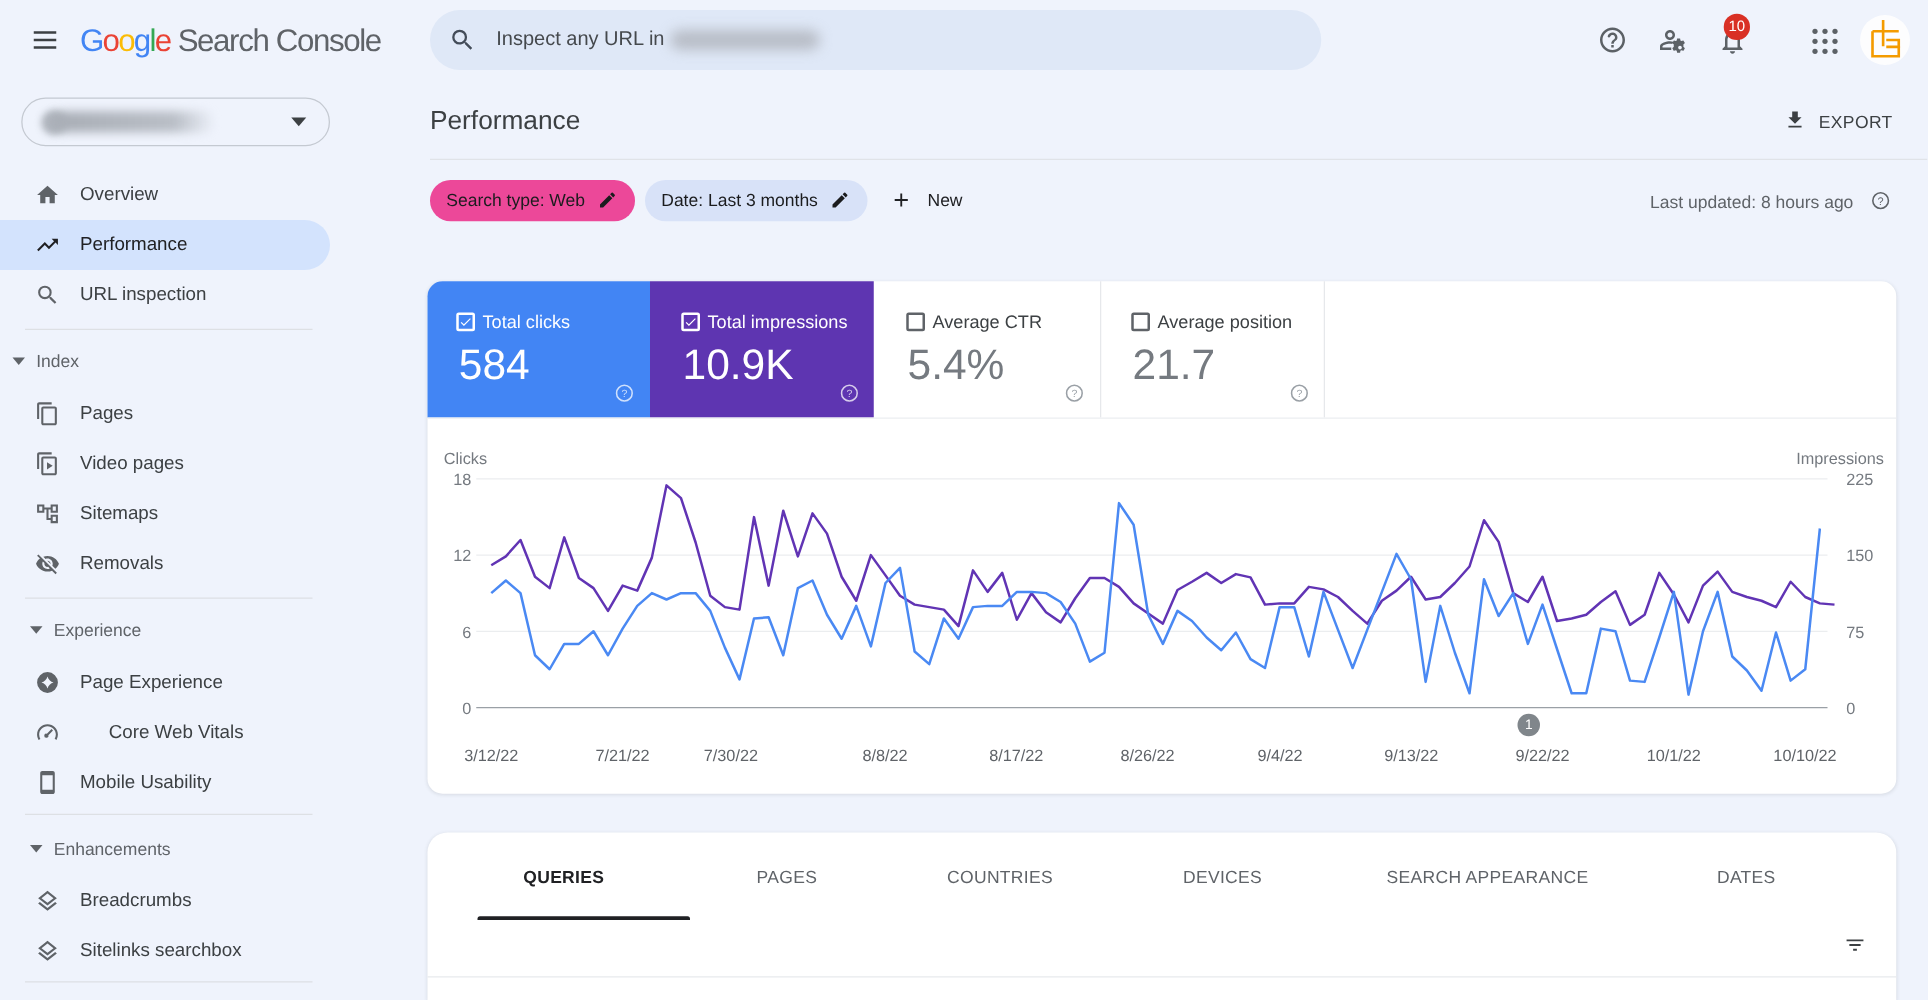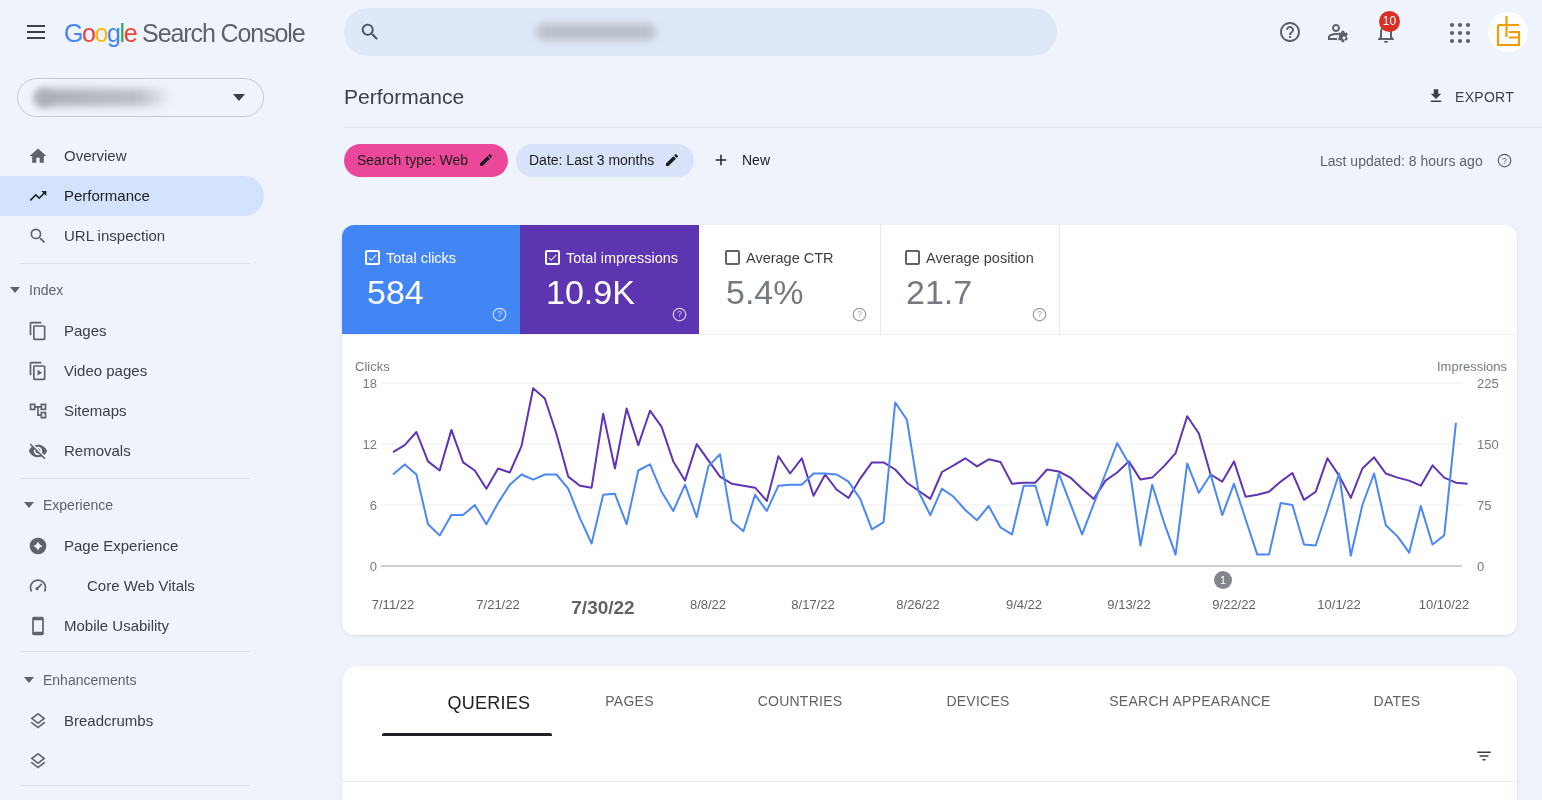--- a/index.html
+++ b/index.html
@@ -9,20 +9,21 @@
 <div style="position:absolute;left:27px;top:25px;width:18px;height:14px;">
 <div style="position:absolute;top:0;width:18px;height:2px;background:#3c4043;"></div>
 <div style="position:absolute;top:6px;width:18px;height:2px;background:#3c4043;"></div>
 <div style="position:absolute;top:12px;width:18px;height:2px;background:#3c4043;"></div>
   </div>
 <div style="position:absolute;left:64px;top:19px;font-size:25px;letter-spacing:-1.4px;white-space:nowrap;"><span style="color:#4285f4;">G</span><span style="color:#ea4335;">o</span><span style="color:#fbbc05;">o</span><span style="color:#4285f4;">g</span><span style="color:#34a853;">l</span><span style="color:#ea4335;">e</span><span style="color:#5f6368;letter-spacing:-1.1px;"> Search Console</span></div>
 <div style="position:absolute;left:344px;top:8px;width:713px;height:48px;background:#dfe8f7;border-radius:24px;">
 <svg style="position:absolute;left:15px;top:13px;" width="22" height="22" viewBox="0 0 24 24" fill="#434c59">
       <path d="M15.5 14h-.79l-.28-.27A6.47 6.47 0 0 0 16 9.5 6.5 6.5 0 1 0 9.5 16c1.61 0 3.09-.59 4.23-1.57l.27.28v.79l5 5L20.49 19l-5-5zm-6 0A4.5 4.5 0 1 1 14 9.5 4.5 4.5 0 0 1 9.5 14z"></path>
     </svg>
+<div style="position:absolute;left:53px;top:0;height:48px;line-height:48px;font-size:16px;color:#45494d;">Inspect any URL in</div>
 <div style="position:absolute;left:192px;top:16px;width:120px;height:16px;background:#aeb2ba;border-radius:8px;filter:blur(5px);opacity:.8;"></div>
 </div>
 <svg style="position:absolute;left:1278px;top:20px;" width="24" height="24" viewBox="0 0 24 24" fill="#5c6166">
     <path d="M12 2C6.48 2 2 6.48 2 12s4.48 10 10 10 10-4.48 10-10S17.52 2 12 2zm0 18c-4.41 0-8-3.59-8-8s3.59-8 8-8 8 3.59 8 8-3.59 8-8 8z"></path>
     <path d="M11 16h2v2h-2zm1.61-9.96c-2.06-.3-3.88.97-4.43 2.79-.18.58.26 1.17.87 1.17h.2c.41 0 .74-.29.88-.67.32-.89 1.27-1.5 2.3-1.28.95.2 1.65 1.13 1.57 2.1-.1 1.34-1.62 1.63-2.45 2.88 0 .01-.01.01-.01.02-.01.02-.02.03-.03.05-.09.15-.18.32-.25.5-.01.03-.03.05-.04.08-.01.02-.01.04-.02.07-.12.34-.2.75-.2 1.25h2c0-.42.11-.77.28-1.07.02-.03.03-.06.05-.09.08-.14.18-.27.28-.39.01-.01.02-.03.03-.04.1-.12.21-.23.33-.34.96-.91 2.26-1.65 1.99-3.56-.24-1.74-1.61-3.21-3.35-3.47z"></path>
   </svg>
 <svg style="position:absolute;left:1326px;top:20px;" width="24" height="24" viewBox="0 0 24 24" fill="#5c6166">
     <path d="M10 12c2.21 0 4-1.79 4-4s-1.79-4-4-4-4 1.79-4 4 1.79 4 4 4zm0-6c1.1 0 2 .9 2 2s-.9 2-2 2-2-.9-2-2 .9-2 2-2zm0 7c-2.67 0-8 1.34-8 4v3h9.08c-.07-.33-.08-.66-.08-1s.01-.67.08-1H4v-1c0-.64 3.13-2 6-2 .6 0 1.19.07 1.75.18.16-.64.42-1.23.77-1.77-.83-.26-1.7-.41-2.52-.41zm10.69 4.48c.04-.32.07-.64.07-.98s-.03-.66-.07-.98l1.06-.93c.1-.09.13-.24.06-.36l-1-1.73c-.06-.12-.2-.17-.33-.12l-1.28.5c-.27-.2-.56-.38-.87-.51l-.19-1.35c-.03-.13-.14-.22-.27-.22h-2c-.13 0-.24.09-.26.22l-.19 1.35c-.31.13-.6.31-.87.51l-1.28-.5c-.12-.05-.26 0-.33.12l-1 1.73c-.06.12-.03.27.06.36l1.06.93c-.04.32-.06.64-.06.98s.02.66.06.98l-1.06.93c-.1.09-.13.24-.06.36l1 1.73c.06.12.2.17.33.12l1.28-.5c.27.2.56.38.87.51l.19 1.35c.02.13.13.22.26.22h2c.13 0 .24-.09.26-.22l.19-1.35c.31-.13.6-.31.87-.51l1.28.5c.12.05.26 0 .33-.12l1-1.73c.06-.12.03-.27-.06-.36l-1.06-.93zM18 19.5c-.83 0-1.5-.67-1.5-1.5s.67-1.5 1.5-1.5 1.5.67 1.5 1.5-.67 1.5-1.5 1.5z"></path>
   </svg>
 <svg style="position:absolute;left:1374px;top:21px;" width="24" height="24" viewBox="0 0 24 24" fill="#5c6166">
@@ -125,20 +126,21 @@
 <div style="position:absolute;left:0;top:701px;width:264px;height:40px;">
 <svg style="position:absolute;left:28px;top:10px;" width="20" height="20" viewBox="0 0 24 24" fill="#5f6368">
       <path d="M11.99 18.54l-7.37-5.73L3 14.07l9 7 9-7-1.63-1.26-7.38 5.73zM12 16l7.36-5.73L21 9l-9-7-9 7 1.63 1.27L12 16zm0-11.47L17.74 9 12 13.47 6.26 9 12 4.53z"></path>
     </svg>
 <div style="position:absolute;left:64px;top:0;height:40px;line-height:40px;font-size:15px;color:#3c4043;">Breadcrumbs</div>
   </div>
 <div style="position:absolute;left:0;top:741px;width:264px;height:40px;">
 <svg style="position:absolute;left:28px;top:10px;" width="20" height="20" viewBox="0 0 24 24" fill="#5f6368">
       <path d="M11.99 18.54l-7.37-5.73L3 14.07l9 7 9-7-1.63-1.26-7.38 5.73zM12 16l7.36-5.73L21 9l-9-7-9 7 1.63 1.27L12 16zm0-11.47L17.74 9 12 13.47 6.26 9 12 4.53z"></path>
     </svg>
+<div style="position:absolute;left:64px;top:0;height:40px;line-height:40px;font-size:15px;color:#3c4043;">Sitelinks searchbox</div>
   </div>
 <div style="position:absolute;left:20px;top:785px;width:230px;height:1px;background:#dde0e4;"></div>
 <div style="position:absolute;left:344px;top:85px;font-size:21px;color:#3c4043;">Performance</div>
 <div style="position:absolute;left:1427px;top:87px;"><svg width="18" height="18" viewBox="0 0 24 24" fill="#3c4043">
       <path d="M19 9h-4V3H9v6H5l7 7 7-7zM5 18v2h14v-2H5z"></path>
     </svg></div>
 <div style="position:absolute;left:1455px;top:89px;font-size:14px;font-weight:500;letter-spacing:.3px;color:#3c4043;">EXPORT</div>
 <div style="position:absolute;left:344px;top:127px;width:1198px;height:1px;background:#e0e3e8;"></div>
 <div style="position:absolute;left:344px;top:144px;height:33px;background:#ec4899;border-radius:17px;padding:0 14px 0 13px;line-height:33px;font-size:14px;font-weight:500;color:#1b1c1e;">Search type: Web<svg style="vertical-align:-3px;margin-left:10px;" width="16" height="16" viewBox="0 0 24 24" fill="#1b1c1e">
       <path d="M3 17.25V21h3.75L17.81 9.94l-3.75-3.75L3 17.25zM20.71 7.04c.39-.39.39-1.02 0-1.41l-2.34-2.34a.9959.9959 0 0 0-1.41 0l-1.83 1.83 3.75 3.75 1.83-1.83z"></path>
@@ -199,42 +201,42 @@
 <div style="position:absolute;left:355px;top:359px;font-size:13px;color:#757a80;">Clicks</div>
 <div style="position:absolute;left:1437px;top:359px;font-size:13px;color:#757a80;">Impressions</div>
 <div style="position:absolute;left:337px;top:376px;width:40px;text-align:right;font-size:13px;color:#757a80;">18</div>
 <div style="position:absolute;left:337px;top:437px;width:40px;text-align:right;font-size:13px;color:#757a80;">12</div>
 <div style="position:absolute;left:337px;top:498px;width:40px;text-align:right;font-size:13px;color:#757a80;">6</div>
 <div style="position:absolute;left:337px;top:559px;width:40px;text-align:right;font-size:13px;color:#757a80;">0</div>
 <div style="position:absolute;left:1477px;top:376px;font-size:13px;color:#757a80;">225</div>
 <div style="position:absolute;left:1477px;top:437px;font-size:13px;color:#757a80;">150</div>
 <div style="position:absolute;left:1477px;top:498px;font-size:13px;color:#757a80;">75</div>
 <div style="position:absolute;left:1477px;top:559px;font-size:13px;color:#757a80;">0</div>
-<div style="position:absolute;left:353px;top:597px;width:80px;text-align:center;font-size:13px;color:#5f6368;">7/11/22</div>
+<div style="position:absolute;left:353px;top:597px;width:80px;text-align:center;font-size:13px;color:#5f6368;">3/12/22</div>
 <div style="position:absolute;left:458px;top:597px;width:80px;text-align:center;font-size:13px;color:#5f6368;">7/21/22</div>
-<div style="position:absolute;left:563px;top:597px;width:80px;text-align:center;font-size:19px;color:#5f6368;font-weight:bold;">7/30/22</div>
+<div style="position:absolute;left:563px;top:597px;width:80px;text-align:left;font-size:13px;color:#5f6368;">7/30/22</div>
 <div style="position:absolute;left:668px;top:597px;width:80px;text-align:center;font-size:13px;color:#5f6368;">8/8/22</div>
 <div style="position:absolute;left:773px;top:597px;width:80px;text-align:center;font-size:13px;color:#5f6368;">8/17/22</div>
 <div style="position:absolute;left:878px;top:597px;width:80px;text-align:center;font-size:13px;color:#5f6368;">8/26/22</div>
 <div style="position:absolute;left:984px;top:597px;width:80px;text-align:center;font-size:13px;color:#5f6368;">9/4/22</div>
 <div style="position:absolute;left:1089px;top:597px;width:80px;text-align:center;font-size:13px;color:#5f6368;">9/13/22</div>
 <div style="position:absolute;left:1194px;top:597px;width:80px;text-align:center;font-size:13px;color:#5f6368;">9/22/22</div>
 <div style="position:absolute;left:1299px;top:597px;width:80px;text-align:center;font-size:13px;color:#5f6368;">10/1/22</div>
 <div style="position:absolute;left:1404px;top:597px;width:80px;text-align:center;font-size:13px;color:#5f6368;">10/10/22</div>
 <div style="position:absolute;left:1214px;top:571px;width:18px;height:18px;border-radius:50%;background:#80868b;color:#fff;font-size:11px;line-height:18px;text-align:center;">1</div>
 <svg style="position:absolute;left:342px;top:225px;" width="1175" height="410" viewBox="0 0 1175 410">
     <line x1="39" y1="158" x2="1120" y2="158" stroke="#ebedef" stroke-width="1"></line>
     <line x1="39" y1="219" x2="1120" y2="219" stroke="#ebedef" stroke-width="1"></line>
     <line x1="39" y1="280" x2="1120" y2="280" stroke="#ebedef" stroke-width="1"></line>
     <line x1="39" y1="341" x2="1120" y2="341" stroke="#9aa0a6" stroke-width="1"></line>
 <polyline points="51.0,227.2 62.7,220.1 74.4,207.0 86.0,236.4 97.7,245.5 109.4,204.9 121.1,237.4 132.8,245.5 144.4,263.7 156.1,243.5 167.8,247.5 179.5,221.1 191.2,163.3 202.8,173.5 214.5,209.0 226.2,251.6 237.9,260.7 249.6,262.7 261.2,188.7 272.9,243.5 284.6,183.6 296.3,220.1 308.0,185.7 319.6,201.9 331.3,236.4 343.0,255.6 354.7,219.1 366.4,235.3 378.0,251.6 389.7,258.7 401.4,260.7 413.1,262.7 424.8,275.9 436.4,231.3 448.1,248.5 459.8,233.3 471.5,270.8 483.2,249.5 494.8,264.8 506.5,272.9 518.2,253.6 529.9,237.4 541.6,237.4 553.2,244.5 564.9,257.7 576.6,265.8 588.3,273.9 600.0,247.0 611.6,240.4 623.3,233.3 635.0,241.4 646.7,234.3 658.4,236.9 670.0,258.7 681.7,257.7 693.4,257.7 705.1,244.5 716.8,246.5 728.4,252.6 740.1,263.7 751.8,273.9 763.5,255.6 775.2,247.5 786.8,236.4 798.5,254.6 810.2,252.6 821.9,241.4 833.6,228.2 845.2,191.2 856.9,208.5 868.6,249.5 880.3,256.6 892.0,236.4 903.6,271.8 915.3,269.8 927.0,266.8 938.7,256.6 950.4,248.0 962.0,274.9 973.7,266.8 985.4,233.3 997.1,250.6 1008.8,272.9 1020.4,243.5 1032.1,232.3 1043.8,248.5 1055.5,252.6 1067.2,255.6 1078.8,260.7 1090.5,240.4 1102.2,252.6 1113.9,257.7 1125.6,258.7" fill="none" stroke="#6134b4" stroke-width="2" stroke-linejoin="round"></polyline>
 <polyline points="51.0,249.5 62.7,239.4 74.4,249.5 86.0,299.2 97.7,310.4 109.4,290.1 121.1,290.1 132.8,280.0 144.4,299.2 156.1,277.9 167.8,259.7 179.5,249.5 191.2,254.6 202.8,249.5 214.5,249.5 226.2,263.7 237.9,293.1 249.6,318.5 261.2,269.8 272.9,268.8 284.6,299.2 296.3,245.5 308.0,239.4 319.6,266.8 331.3,286.0 343.0,259.7 354.7,292.1 366.4,241.4 378.0,229.3 389.7,296.2 401.4,306.3 413.1,269.8 424.8,286.0 436.4,260.7 448.1,259.7 459.8,259.7 471.5,248.5 483.2,248.5 494.8,249.5 506.5,256.6 518.2,273.9 529.9,304.3 541.6,297.2 553.2,177.5 564.9,194.8 576.6,266.8 588.3,290.1 600.0,263.7 611.6,271.8 623.3,285.0 635.0,295.2 646.7,281.0 658.4,302.3 670.0,309.4 681.7,260.7 693.4,260.7 705.1,300.2 716.8,248.5 728.4,278.9 740.1,309.4 751.8,278.9 763.5,248.5 775.2,218.1 786.8,238.4 798.5,320.5 810.2,259.7 821.9,297.2 833.6,329.6 845.2,238.4 856.9,267.8 868.6,249.5 880.3,290.1 892.0,258.7 903.6,294.2 915.3,329.6 927.0,329.6 938.7,277.9 950.4,280.0 962.0,319.5 973.7,320.5 985.4,285.0 997.1,248.5 1008.8,330.7 1020.4,280.0 1032.1,248.5 1043.8,300.2 1055.5,311.4 1067.2,327.6 1078.8,281.0 1090.5,319.5 1102.2,310.4 1113.9,197.8" fill="none" stroke="#4a89f3" stroke-width="2" stroke-linejoin="round"></polyline>
 </svg>
 <div style="position:absolute;left:342px;top:666px;width:1175px;height:134px;background:#fff;border-radius:16px 16px 0 0;box-shadow:0 1px 3px rgba(60,64,67,.12);"></div>
-<div style="position:absolute;left:404px;top:693px;width:170px;text-align:center;font-size:18px;letter-spacing:.25px;font-weight:400;color:#202124;">QUERIES</div>
+<div style="position:absolute;left:366px;top:693px;width:170px;text-align:center;font-size:14px;letter-spacing:.25px;font-weight:700;color:#202124;">QUERIES</div>
 <div style="position:absolute;left:552px;top:693px;width:155px;text-align:center;font-size:14px;letter-spacing:.25px;font-weight:500;color:#5f6368;">PAGES</div>
 <div style="position:absolute;left:707px;top:693px;width:186px;text-align:center;font-size:14px;letter-spacing:.25px;font-weight:500;color:#5f6368;">COUNTRIES</div>
 <div style="position:absolute;left:893px;top:693px;width:170px;text-align:center;font-size:14px;letter-spacing:.25px;font-weight:500;color:#5f6368;">DEVICES</div>
 <div style="position:absolute;left:1063px;top:693px;width:254px;text-align:center;font-size:14px;letter-spacing:.25px;font-weight:500;color:#5f6368;">SEARCH APPEARANCE</div>
 <div style="position:absolute;left:1317px;top:693px;width:160px;text-align:center;font-size:14px;letter-spacing:.25px;font-weight:500;color:#5f6368;">DATES</div>
 <div style="position:absolute;left:382px;top:733px;width:170px;height:3px;background:#202124;border-radius:2px 2px 0 0;"></div>
 <div style="position:absolute;left:342px;top:781px;width:1175px;height:1px;background:#e8eaed;"></div>
 <svg style="position:absolute;left:1475px;top:747px;" width="18" height="18" viewBox="0 0 24 24" fill="#3c4043">
     <path d="M10 18h4v-2h-4v2zM3 6v2h18V6H3zm3 7h12v-2H6v2z"></path>
   </svg>

